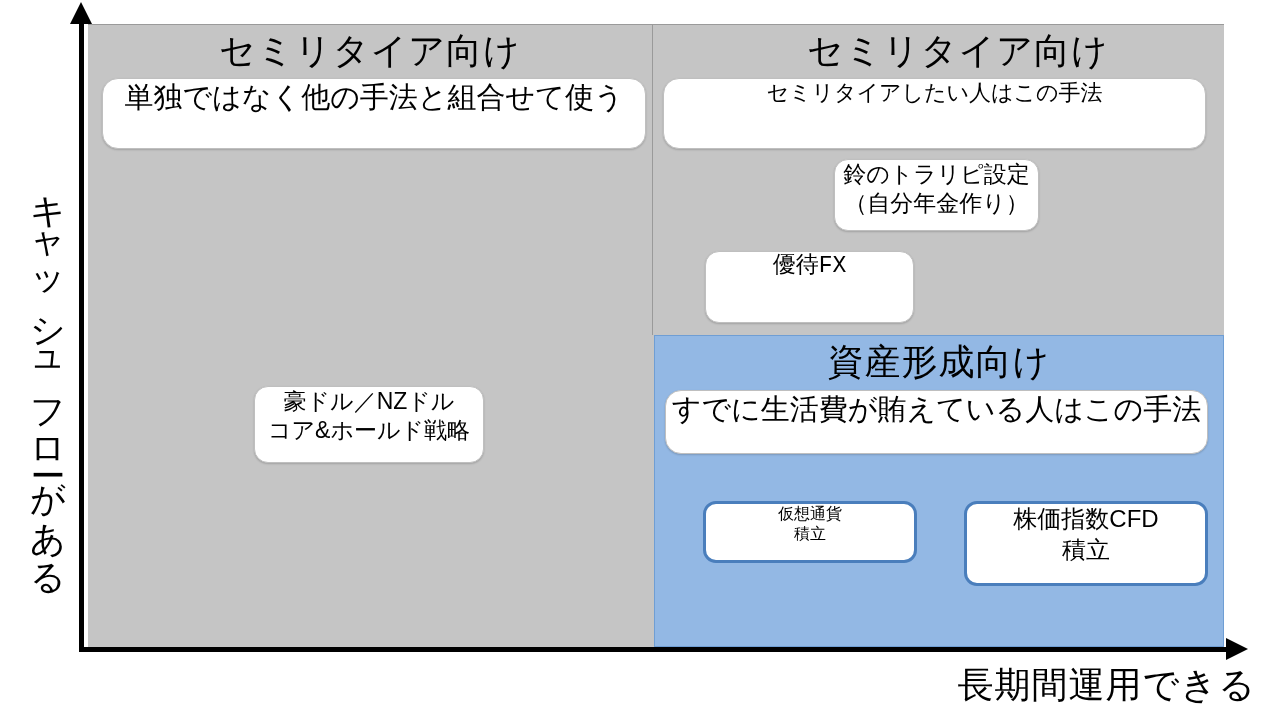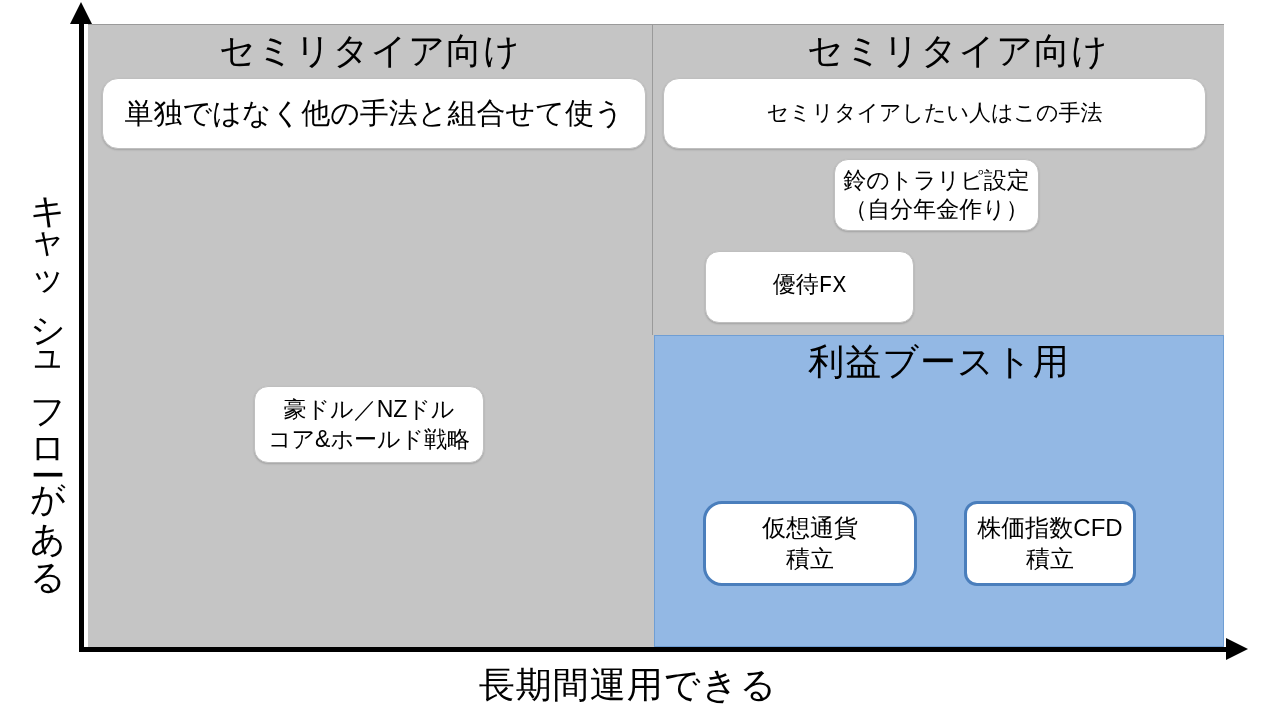--- a/index.html
+++ b/index.html
@@ -73,21 +73,21 @@
     white-space: nowrap;
     display: flex;
     align-items: flex-start;
     justify-content: center;
   }
   #x-axis-label {
     position: absolute;
     left: 0;
     top: 661px;
     width: 1256px;
-    text-align: center;
+    text-align: right;
     font-size: 36px;
     letter-spacing: 1px;
   }
 
   
   .panel {
     position: absolute;
     box-sizing: border-box;
   }
   #panel-left {
@@ -136,21 +136,21 @@
   #title-right  { left: 652px; top: 27px;  width: 572px; margin-left: 20px; }
   #title-blue   { left: 654px; top: 338px; width: 570px; }
 
   
   .card {
     position: absolute;
     box-sizing: border-box;
     background: #ffffff;
     border-radius: 14px;
     display: flex;
-    align-items: center;
+    align-items: flex-start;
     justify-content: center;
     text-align: center;
     color: #000000;
     line-height: 1.28;
   }
   .card.thin-edge {
     border: 1px solid #bfbfbf;
     box-shadow: 0 1px 2px rgba(0,0,0,0.18);
   }
   .card.blue-edge {
@@ -193,26 +193,25 @@
     font-size: 23px;
     font-family: Liberation Mono, monospace;
   }
   #card-triauto-etf {
     left: 966px; top: 249px; width: 211px; height: 74px;
     font-size: 23px;
   }
 
   
   #card-crypto {
-    left: 703px; top: 501px; width: 214px; height: 85px;
-    font-size: 24px;
-    border-radius: 19px;
+    left: 703px; top: 501px; width: 214px; height: 62px;
+    font-size: 16px;
   }
   #card-index-cfd {
-    left: 964px; top: 501px; width: 172px; height: 85px;
+    left: 964px; top: 501px; width: 244px; height: 85px;
     font-size: 24px;
   }
 </style>
 </head>
 <body>
 
 <div id="stage">
 
   <div class="panel" id="panel-left"></div>
   <div class="panel" id="panel-left-lower-fill"></div>
@@ -222,27 +221,30 @@
   <div class="axis-line" id="y-axis-line"></div>
   <div class="arrow-head" id="y-arrow-head"></div>
   <div class="axis-line" id="x-axis-line"></div>
   <div class="arrow-head" id="x-arrow-head"></div>
 
   <div id="y-axis-label">キャッシュフローがある</div>
   <div id="x-axis-label">長期間運用できる</div>
 
   <div class="quadrant-title" id="title-left">セミリタイア向け</div>
   <div class="quadrant-title" id="title-right">セミリタイア向け</div>
-  <div class="quadrant-title" id="title-blue">利益ブースト用</div>
+  <div class="quadrant-title" id="title-blue">資産形成向け</div>
 
   <div class="card thin-edge" id="card-left-banner">
     <span class="card-text">単独ではなく他の手法と組合せて使う</span>
   </div>
   <div class="card thin-edge" id="card-right-banner">
     <span class="card-text">セミリタイアしたい人はこの手法</span>
+  </div>
+  <div class="card thin-edge" id="card-blue-banner">
+    <span class="card-text">すでに生活費が賄えている人はこの手法</span>
   </div>
 
   <div class="card thin-edge" id="card-torarepi">
     <span class="card-text">鈴のトラリピ設定
 （自分年金作り）</span>
   </div>
 
   <div class="card thin-edge" id="card-aud-nzd">
     <span class="card-text">豪ドル／NZドル
 コア&amp;ホールド戦略</span>

